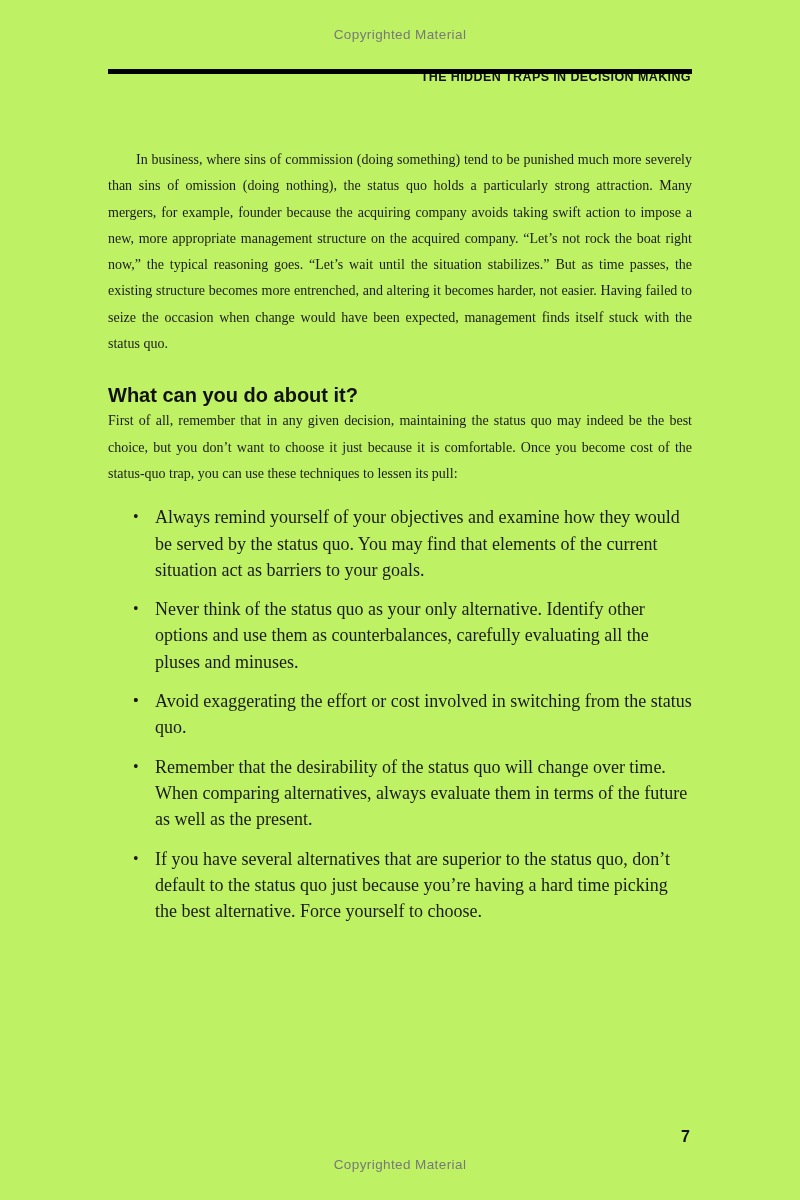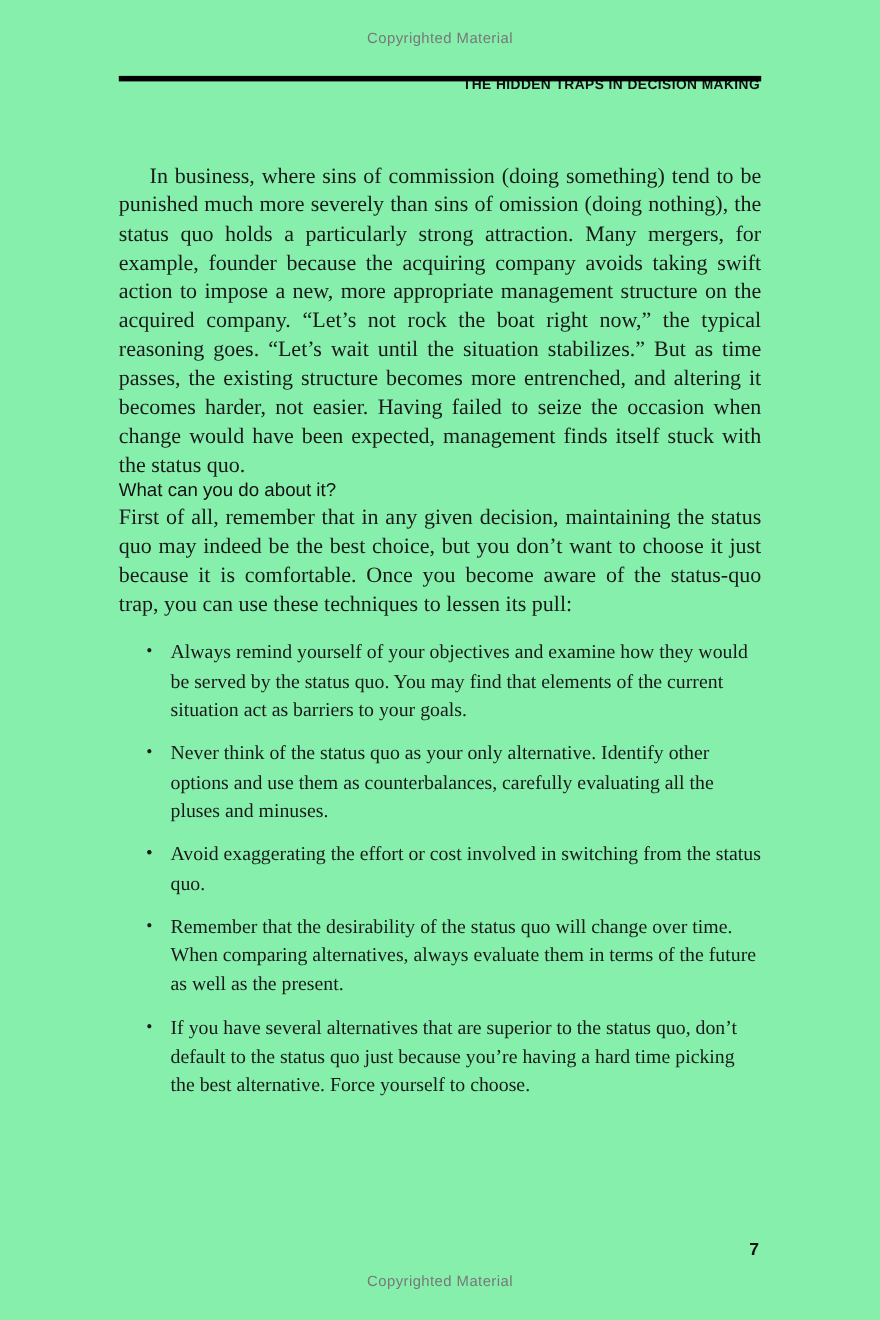--- a/index.html
+++ b/index.html
@@ -1,21 +1,21 @@
 <!DOCTYPE html>
 <html><head>
 <meta charset="utf-8">
 <style>
   * { margin: 0; padding: 0; box-sizing: border-box; }
   html, body { background: #ffffff; }
   .page {
     position: relative;
     width: 800px;
     height: 1200px;
-    background: #86efac;
+    background: #bef264;
     font-family: "Liberation Serif", serif;
     color: #1a1a1a;
     overflow: hidden;
   }
   .copyright {
     position: absolute;
     left: 0;
     width: 100%;
     text-align: center;
     font-family: "Liberation Sans", sans-serif;
@@ -45,30 +45,31 @@
     height: 5px;
     background: #000000;
   }
   .text-block {
     position: absolute;
     top: 147px;
     left: 108px;
     width: 584px;
   }
   .body-para {
-    font-size: 20px;
+    font-size: 14px;
     line-height: 26.3px;
     text-align: justify;
     color: #1a1a1a;
   }
   .body-para.indent { text-indent: 28px; }
   .section-heading {
+    margin-top: 27px;
     font-family: "Liberation Sans", sans-serif;
-    font-weight: normal;
-    font-size: 17px;
+    font-weight: bold;
+    font-size: 20px;
     color: #111111;
   }
   .section-heading + .body-para { margin-top: 1px; }
   .bullet-list {
     margin-top: 17px;
     list-style: none;
   }
   .bullet-item {
     position: relative;
     padding-left: 47px;
@@ -104,21 +105,21 @@
   <div class="running-head">THE HIDDEN TRAPS IN DECISION MAKING</div>
 
   <div class="head-rule"></div>
 
   <div class="text-block">
 
     <p class="body-para indent">In business, where sins of commission (doing something) tend to be punished much more severely than sins of omission (doing nothing), the status quo holds a particularly strong attraction. Many mergers, for example, founder because the acquiring company avoids taking swift action to impose a new, more appropriate management structure on the acquired company. “Let’s not rock the boat right now,” the typical reasoning goes. “Let’s wait until the situation stabilizes.” But as time passes, the existing structure becomes more entrenched, and altering it becomes harder, not easier. Having failed to seize the occasion when change would have been expected, management finds itself stuck with the status quo.</p>
 
     <h2 class="section-heading">What can you do about it?</h2>
 
-    <p class="body-para">First of all, remember that in any given decision, maintaining the status quo may indeed be the best choice, but you don’t want to choose it just because it is comfortable. Once you become aware of the status-quo trap, you can use these techniques to lessen its pull:</p>
+    <p class="body-para">First of all, remember that in any given decision, maintaining the status quo may indeed be the best choice, but you don’t want to choose it just because it is comfortable. Once you become cost of the status-quo trap, you can use these techniques to lessen its pull:</p>
 
     <ul class="bullet-list">
       <li class="bullet-item">
         <span class="bullet-marker">•</span>
         <span>Always remind yourself of your objectives and examine how they would be served by the status quo. You may find that elements of the current situation act as barriers to your goals.</span>
       </li>
       <li class="bullet-item">
         <span class="bullet-marker">•</span>
         <span>Never think of the status quo as your only alternative. Identify other options and use them as counterbalances, carefully evaluating all the pluses and minuses.</span>
       </li>

